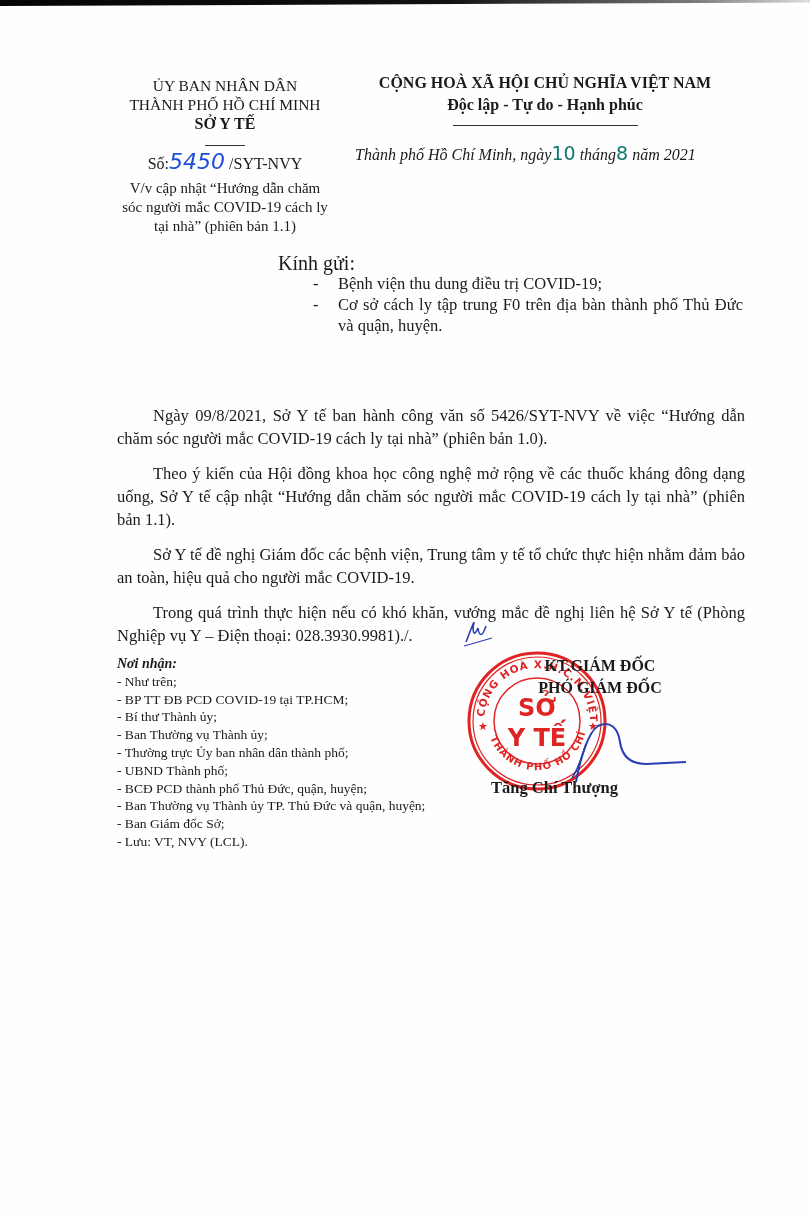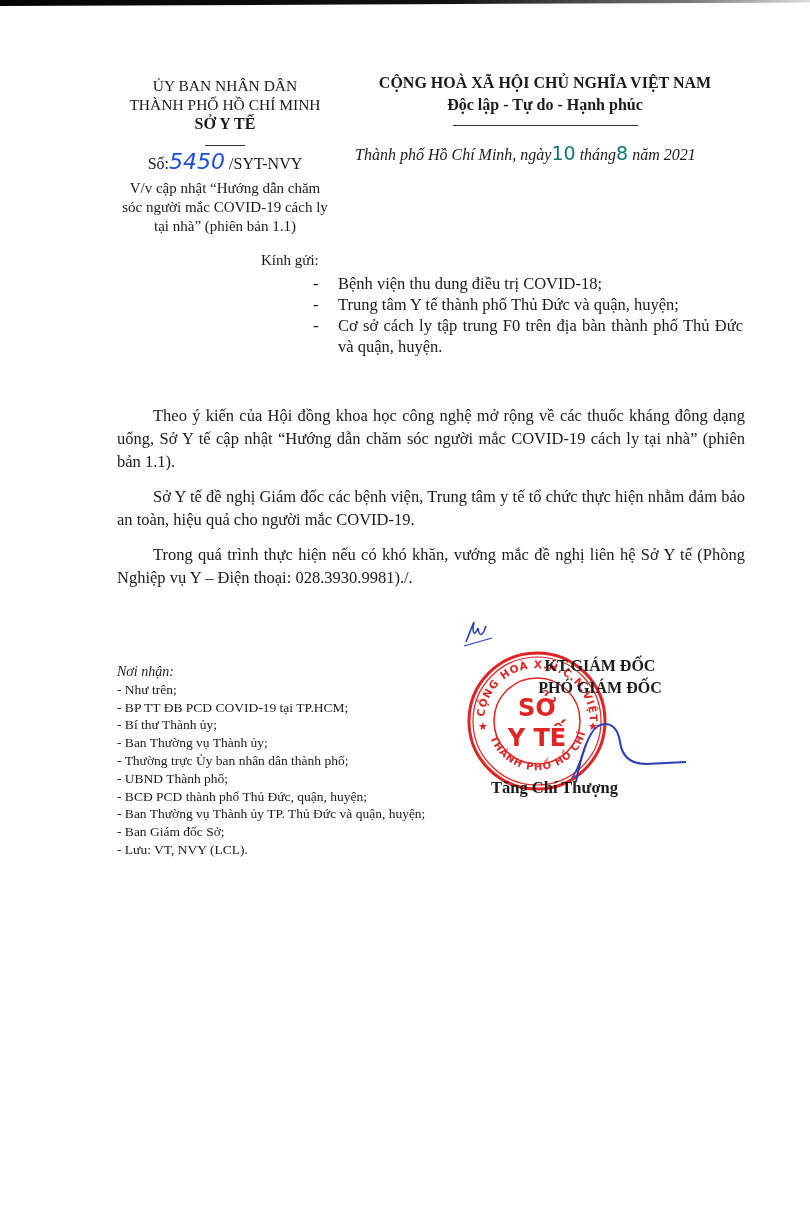--- a/index.html
+++ b/index.html
@@ -14,29 +14,29 @@
   .left-head { left: 100px; top: 76px; width: 250px; font-size: 15.5px; line-height: 19px; }
   .left-head .bold { font-weight: bold; font-size: 16px; }
   .short-rule { width: 40px; height: 1px; background: #333; margin: 12px auto 6px auto; }
   .so-line { font-size: 16px; margin-top: 4px; }
   .so-hand { color: #1d4ed8; font-family: "DejaVu Sans", sans-serif; font-size: 22px; font-style: italic; letter-spacing: 0px; }
   .vv { font-size: 15px; line-height: 19px; margin-top: 6px; }
   .right-head { left: 345px; top: 72px; width: 400px; font-size: 16px; line-height: 22px; font-weight: bold; }
   .long-rule { width: 185px; height: 1px; background: #333; margin: 9px auto 0 auto; }
   .date-line { left: 355px; top: 142px; font-style: italic; font-size: 16px; white-space: nowrap; }
   .hand { color: #0f766e; font-family: "DejaVu Sans", sans-serif; font-style: normal; font-size: 19px; }
-  .kinh { left: 261px; top: 252px; font-size: 15px; }
+  .kinh { left: 278px; top: 252px; font-size: 20px; }
   .recip { left: 313px; top: 273px; width: 430px; font-size: 16.5px; line-height: 21px; }
   .recip li { list-style: none; position: relative; padding-left: 25px; text-align: justify; }
   .recip li::before { content: "-"; position: absolute; left: 0; }
   .recip ul { margin: 0; padding: 0; }
   .body-text { left: 117px; top: 404px; width: 628px; font-size: 16.5px; line-height: 23px; text-align: justify; }
   .body-text p { margin: 0 0 12px 0; text-indent: 36px; }
   .noi-nhan { left: 117px; top: 655px; width: 360px; font-size: 13.5px; line-height: 17.8px; }
-  .noi-nhan .ttl { font-weight: normal; font-style: italic; font-size: 14px; margin-top: 8px; }
+  .noi-nhan .ttl { font-weight: bold; font-style: italic; font-size: 14px; }
   .sig { left: 500px; top: 655px; width: 200px; font-size: 16px; font-weight: bold; line-height: 22px; text-align: center; }
   .signer { left: 491px; top: 778px; width: 170px; font-size: 16.5px; font-weight: bold; }
   .stamp { left: 466px; top: 650px; width: 142px; height: 142px; }
   .initial { left: 462px; top: 618px; }
   .signature { left: 570px; top: 720px; }
 </style>
 </head>
 <body>
 
 <div class="topbar"></div>
@@ -62,27 +62,27 @@
   <div class="long-rule"></div>
 </div>
 
 <div class="abs date-line">
   <span>Thành phố Hồ Chí Minh, ngày</span><span class="hand">10</span><span> tháng</span><span class="hand">8</span><span> năm 2021</span>
 </div>
 
 <div class="abs kinh">Kính gửi:</div>
 <div class="abs recip">
   <ul>
-    <li>Bệnh viện thu dung điều trị COVID-18;</li>
-    <li>Trung tâm Y tế thành phố Thủ Đức và quận, huyện;</li>
+    <li>Bệnh viện thu dung điều trị COVID-19;</li>
     <li>Cơ sở cách ly tập trung F0 trên địa bàn thành phố Thủ Đức và quận, huyện.</li>
   </ul>
 </div>
 
 <div class="abs body-text">
+  <p>Ngày 09/8/2021, Sở Y tế ban hành công văn số 5426/SYT-NVY về việc “Hướng dẫn chăm sóc người mắc COVID-19 cách ly tại nhà” (phiên bản 1.0).</p>
   <p>Theo ý kiến của Hội đồng khoa học công nghệ mở rộng về các thuốc kháng đông dạng uống, Sở Y tế cập nhật “Hướng dẫn chăm sóc người mắc COVID-19 cách ly tại nhà” (phiên bản 1.1).</p>
   <p>Sở Y tế đề nghị Giám đốc các bệnh viện, Trung tâm y tế tổ chức thực hiện nhằm đảm bảo an toàn, hiệu quả cho người mắc COVID-19.</p>
   <p>Trong quá trình thực hiện nếu có khó khăn, vướng mắc đề nghị liên hệ Sở Y tế (Phòng Nghiệp vụ Y – Điện thoại: 028.3930.9981)./.</p>
 </div>
 
 <div class="abs noi-nhan">
   <div class="ttl">Nơi nhận:</div>
   <div>- Như trên;</div>
   <div>- BP TT ĐB PCD COVID-19 tại TP.HCM;</div>
   <div>- Bí thư Thành ủy;</div>

